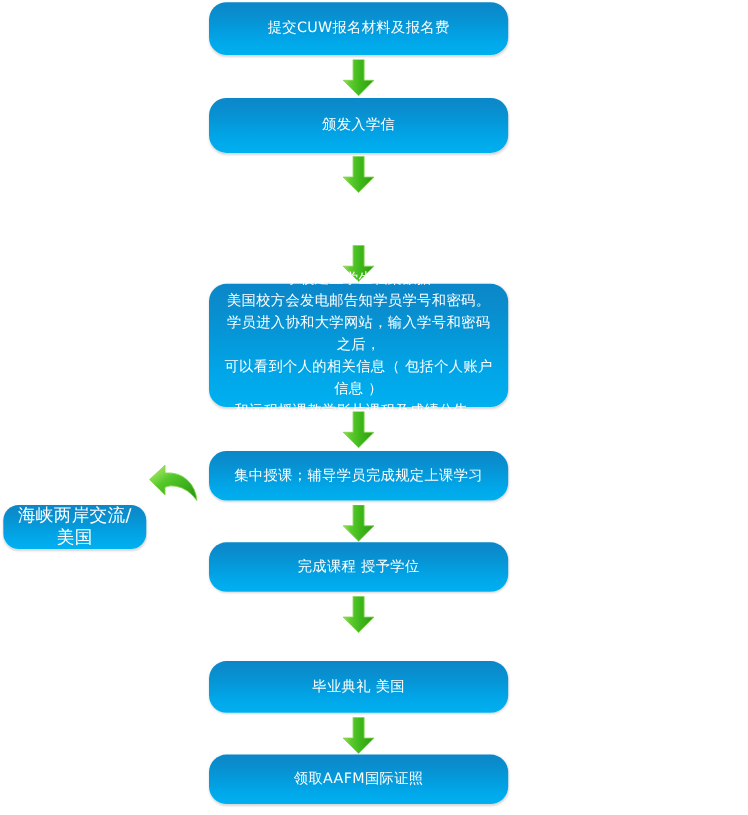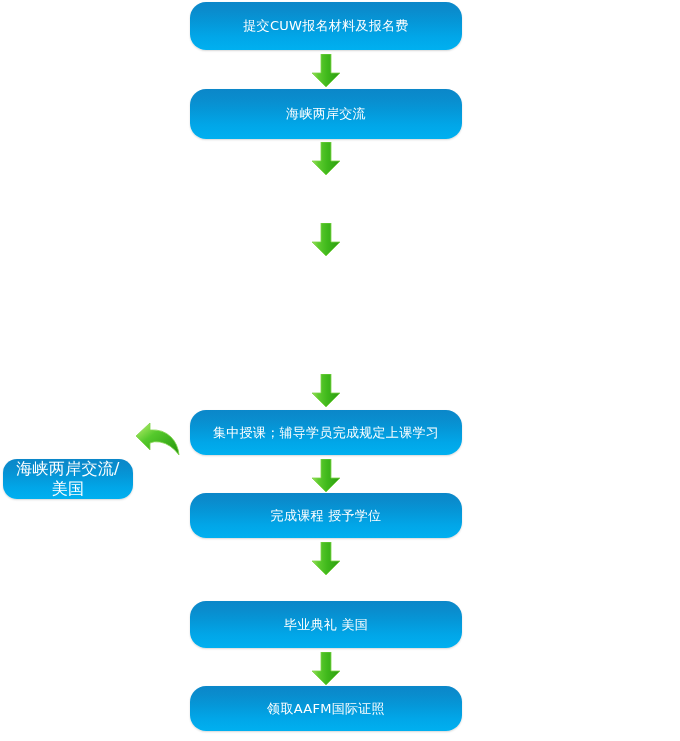--- a/index.html
+++ b/index.html
@@ -109,37 +109,46 @@
           <stop offset="55%" stop-color="#3fb81b"></stop>
           <stop offset="100%" stop-color="#2d9d10"></stop>
         </linearGradient>
       </defs>
       <path d="M10 0 H20 V19 H29 L15 33 L1 19 H10 Z" fill="url(#ag1)" stroke="#7fd44a" stroke-width="0.8"></path>
     </svg>
   </div>
 
   <div class="node main" id="node-2">
     <div class="node-text">
-      <span>海峡两岸交流</span>
+      <span>颁发入学信</span>
     </div>
   </div>
 
   <div class="arrow-down" id="arrow-2">
     <svg viewBox="0 0 30 34" xmlns="http://www.w3.org/2000/svg">
       <path d="M10 0 H20 V19 H29 L15 33 L1 19 H10 Z" fill="url(#ag1)" stroke="#7fd44a" stroke-width="0.8"></path>
     </svg>
   </div>
 
 
   <div class="arrow-down" id="arrow-3">
     <svg viewBox="0 0 30 34" xmlns="http://www.w3.org/2000/svg">
       <path d="M10 0 H20 V19 H29 L15 33 L1 19 H10 Z" fill="url(#ag1)" stroke="#7fd44a" stroke-width="0.8"></path>
     </svg>
   </div>
 
+  <div class="node main" id="node-4">
+    <div class="node-text">
+      <span>学校建立学生档案数据</span>
+      <span>美国校方会发电邮告知学员学号和密码。</span>
+      <span>学员进入协和大学网站，输入学号和密码之后，</span>
+      <span>可以看到个人的相关信息（ 包括个人账户信息 ）</span>
+      <span>和远程授课教学影片课程及成绩公告。</span>
+    </div>
+  </div>
 
   <div class="arrow-down" id="arrow-4">
     <svg viewBox="0 0 30 34" xmlns="http://www.w3.org/2000/svg">
       <path d="M10 0 H20 V19 H29 L15 33 L1 19 H10 Z" fill="url(#ag1)" stroke="#7fd44a" stroke-width="0.8"></path>
     </svg>
   </div>
 
   <div id="arrow-side">
     <svg viewBox="0 0 50 42" xmlns="http://www.w3.org/2000/svg">
       <defs>

